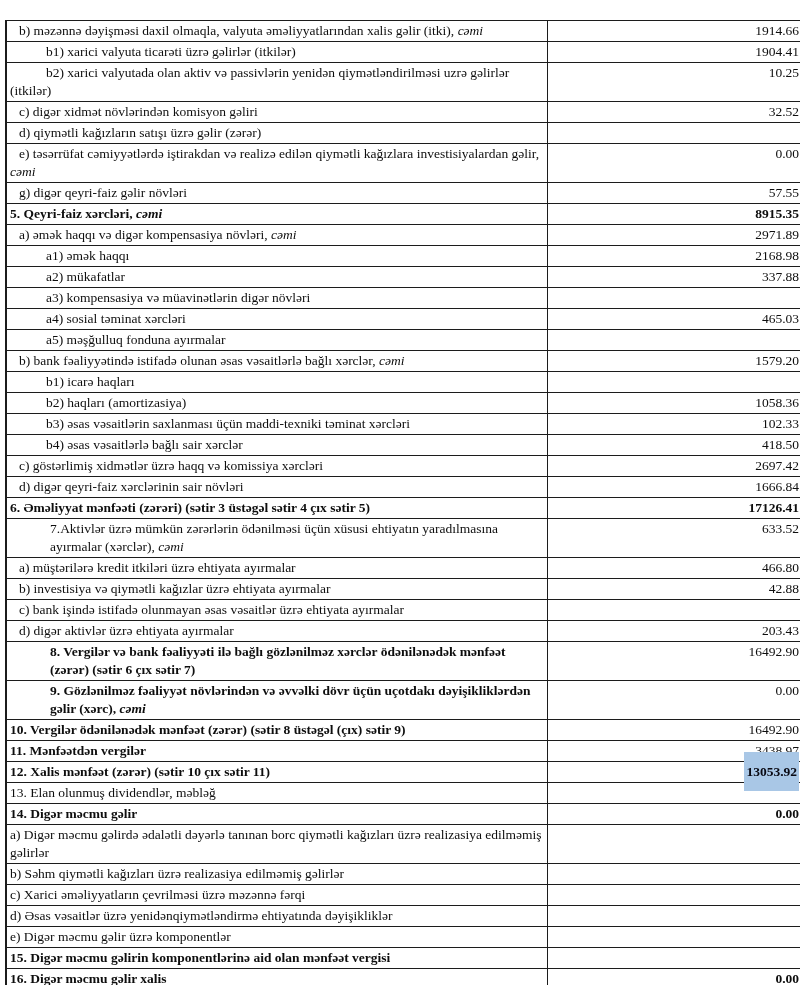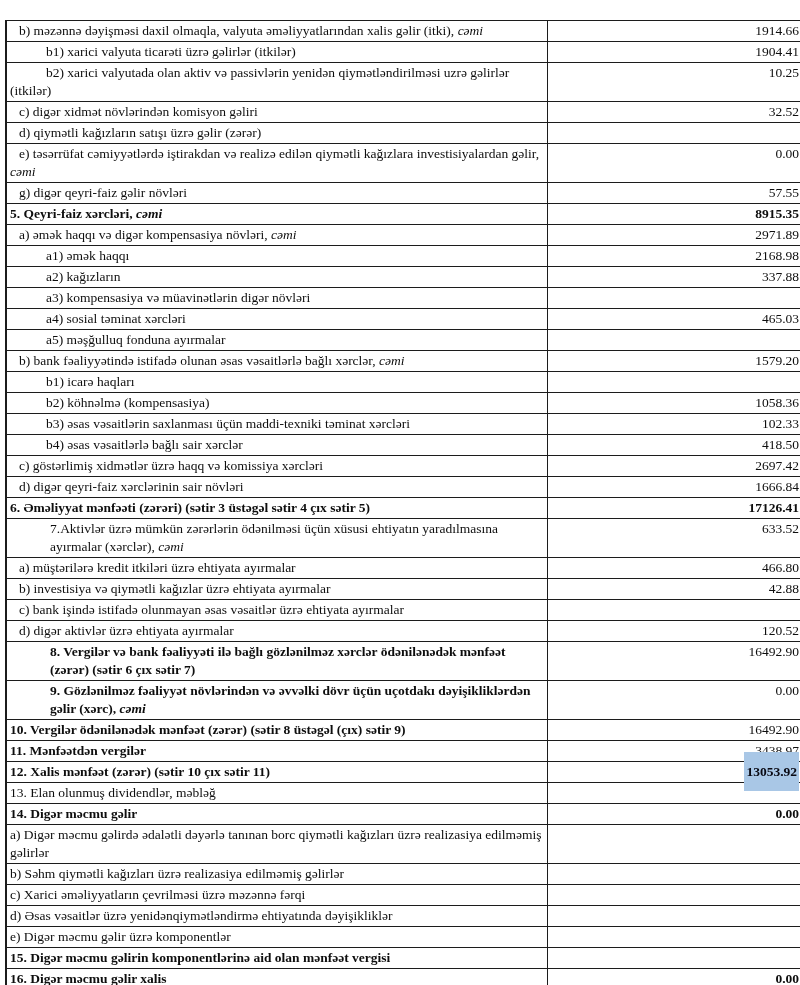--- a/index.html
+++ b/index.html
@@ -78,21 +78,21 @@
   </tr>
         <tr>
     <td class="label indent1"><span>a) əmək haqqı və digər kompensasiya növləri, </span><span class="it">cəmi</span></td>
     <td class="value"><span>2971.89</span></td>
   </tr>
         <tr>
     <td class="label indent2"><span>a1) əmək haqqı</span><span class="it"></span></td>
     <td class="value"><span>2168.98</span></td>
   </tr>
         <tr>
-    <td class="label indent2"><span>a2) kağızların</span><span class="it"></span></td>
+    <td class="label indent2"><span>a2) mükafatlar</span><span class="it"></span></td>
     <td class="value"><span>337.88</span></td>
   </tr>
         <tr>
     <td class="label indent2"><span>a3) kompensasiya və müavinətlərin digər növləri</span><span class="it"></span></td>
     <td class="value"><span></span></td>
   </tr>
         <tr>
     <td class="label indent2"><span>a4) sosial təminat xərcləri</span><span class="it"></span></td>
     <td class="value"><span>465.03</span></td>
   </tr>
@@ -102,21 +102,21 @@
   </tr>
         <tr>
     <td class="label indent1"><span>b) bank fəaliyyətində istifadə olunan əsas vəsaitlərlə bağlı xərclər, </span><span class="it">cəmi</span></td>
     <td class="value"><span>1579.20</span></td>
   </tr>
         <tr>
     <td class="label indent2"><span>b1) icarə haqları</span><span class="it"></span></td>
     <td class="value"><span></span></td>
   </tr>
         <tr>
-    <td class="label indent2"><span>b2) köhnəlmə (kompensasiya)</span><span class="it"></span></td>
+    <td class="label indent2"><span>b2) haqları (amortizasiya)</span><span class="it"></span></td>
     <td class="value"><span>1058.36</span></td>
   </tr>
         <tr>
     <td class="label indent2"><span>b3) əsas vəsaitlərin saxlanması üçün maddi-texniki təminat xərcləri</span><span class="it"></span></td>
     <td class="value"><span>102.33</span></td>
   </tr>
         <tr>
     <td class="label indent2"><span>b4) əsas vəsaitlərlə bağlı sair xərclər</span><span class="it"></span></td>
     <td class="value"><span>418.50</span></td>
   </tr>
@@ -143,21 +143,21 @@
         <tr>
     <td class="label indent1"><span>b) investisiya və qiymətli kağızlar üzrə ehtiyata ayırmalar</span><span class="it"></span></td>
     <td class="value"><span>42.88</span></td>
   </tr>
         <tr>
     <td class="label indent1"><span>c) bank işində istifadə olunmayan əsas vəsaitlər üzrə ehtiyata ayırmalar</span><span class="it"></span></td>
     <td class="value"><span></span></td>
   </tr>
         <tr>
     <td class="label indent1"><span>d) digər aktivlər üzrə ehtiyata ayırmalar</span><span class="it"></span></td>
-    <td class="value"><span>120.52</span></td>
+    <td class="value"><span>203.43</span></td>
   </tr>
         <tr>
     <td class="label indent0 bold justify"><span>8. Vergilər və bank fəaliyyəti ilə bağlı gözlənilməz xərclər ödənilənədək mənfəət (zərər) (sətir 6 çıx sətir 7)</span><span class="it"></span></td>
     <td class="value"><span>16492.90</span></td>
   </tr>
         <tr>
     <td class="label indent0 bold justify"><span>9. Gözlənilməz fəaliyyət növlərindən və əvvəlki dövr üçün uçotdakı dəyişikliklərdən gəlir (xərc), </span><span class="it">cəmi</span></td>
     <td class="value"><span>0.00</span></td>
   </tr>
         <tr>

